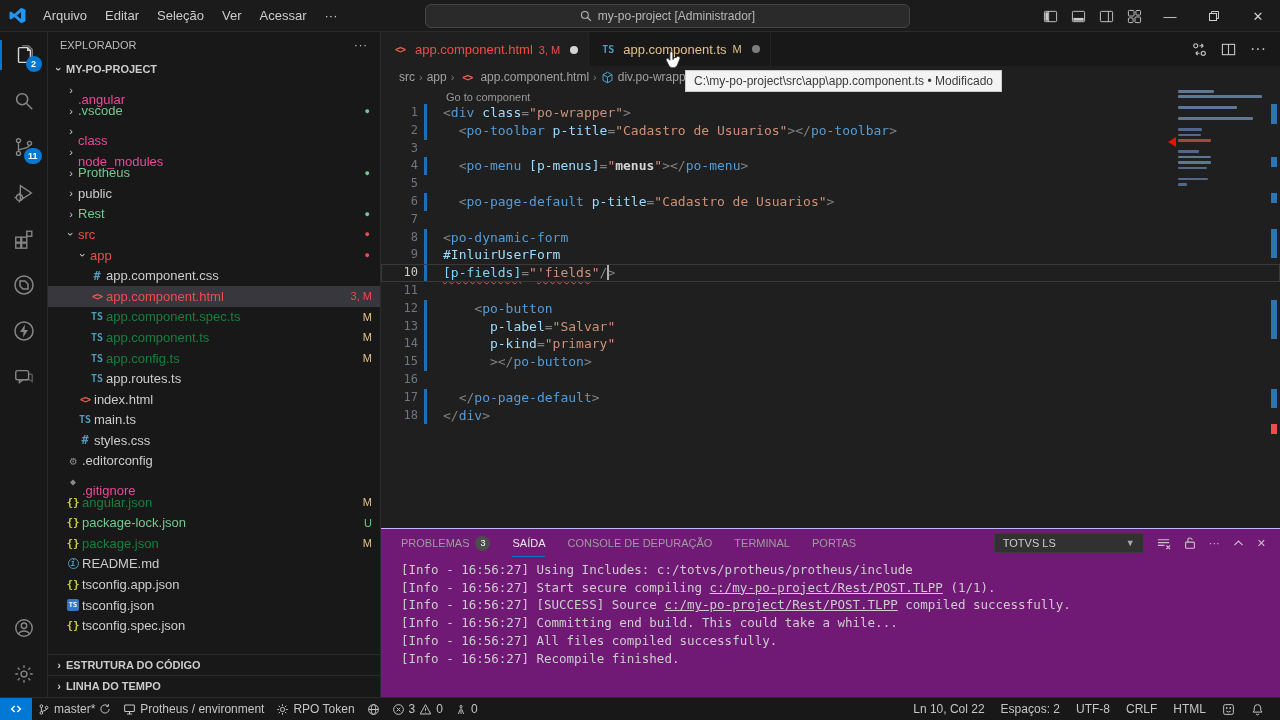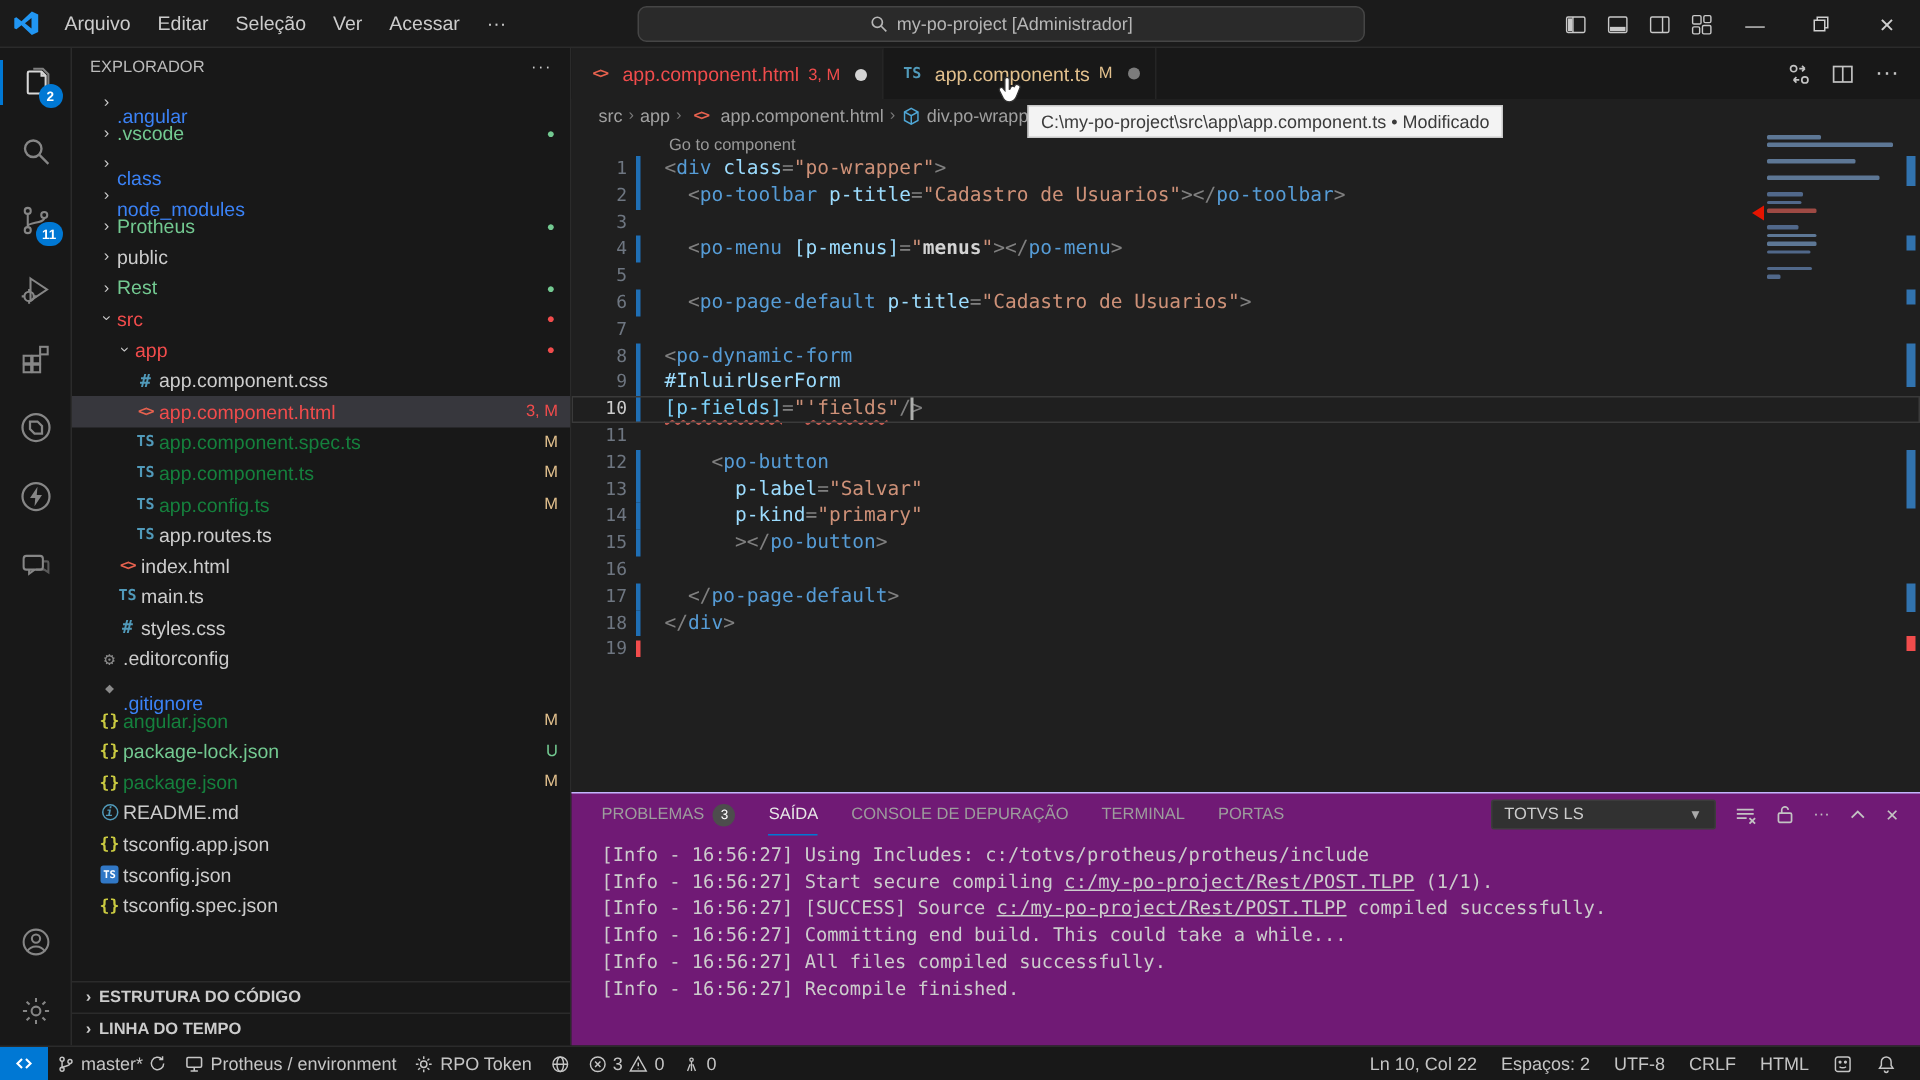--- a/index.html
+++ b/index.html
@@ -48,21 +48,21 @@
   .fi-ts { color:#519aba; }
   .fi-json { color:#cbcb41; font-size:11px; }
   .fi-gear { color:#8a8a8a; font-size:12px; }
   .fi-diamond { color:#8a8a8a; font-size:10px; }
   .fi-info { color:#519aba; }
   .fi-info b { width:11px; height:11px; border:1px solid #519aba; border-radius:50%; font-size:8px;
     display:inline-flex; align-items:center; justify-content:center; font-style:italic; }
   .fi-tsblue b { width:12px; height:12px; background:#3178c6; color:#fff; border-radius:2px; font-size:7px;
     display:inline-flex; align-items:center; justify-content:center; }
   .t-label { white-space:nowrap; }
-  .c-white { color:#cccccc; } .c-dim { color:#3b82f6;margin-top:18px; } .c-green { color:#73c991; }
+  .c-white { color:#cccccc; } .c-dim { color:#ec4899;margin-top:18px; } .c-green { color:#73c991; }
   .c-yellow { color:#15803d; } .c-red { color:#f14c4c; }
   .t-badge { margin-left:auto; margin-right:8px; font-size:11px; }
   .gitdot { position:absolute; right:10px; font-size:9px; }
   .sb-section { height:21px; display:flex; align-items:center; border-top:1px solid #2b2b2b;
     font-size:11px; font-weight:bold; color:#cccccc; padding-left:4px; }
   .sb-sections { position:absolute; bottom:1px; left:0; right:0; }
 
   
   .editor-region { position:absolute; left:381px; top:32px; width:899px; height:665px; background:#1f1f1f; }
   .tabbar { height:34px; background:#181818; display:flex; align-items:stretch; }
@@ -267,20 +267,24 @@
         <path d="M12 2.5v3M12 18.5v3M2.5 12h3M18.5 12h3M5.2 5.2l2.1 2.1M16.7 16.7l2.1 2.1M18.8 5.2l-2.1 2.1M7.3 16.7l-2.1 2.1"></path>
       </svg>
     </div>
   </div>
 
 <div class="sidebar">
   <div class="sb-header">
     <span>EXPLORADOR</span>
     <span class="ellip">···</span>
   </div>
+  <div class="sb-project">
+    <span class="arrow exp">›</span>
+    <span>MY-PO-PROJECT</span>
+  </div>
   <div class="tree" id="tree">
       <div class="tree-row" style="padding-left: 16px;">
         <span class="arrow">›</span>
         <span class="t-label c-dim">.angular</span>
       </div>
       <div class="tree-row" style="padding-left: 16px;">
         <span class="arrow">›</span>
         <span class="t-label c-green">.vscode</span>
         <span class="gitdot" style="color:#73c991">●</span>
       </div>
@@ -551,25 +555,20 @@
         </div>
         <div class="code-line">
           <span class="ln">17</span>
           <span class="gut blue"></span>
           <span class="txt"><span class="tk-w">  </span><span class="tk-p">&lt;/</span><span class="tk-t">po-page-default</span><span class="tk-p">&gt;</span></span>
         </div>
         <div class="code-line">
           <span class="ln">18</span>
           <span class="gut blue"></span>
           <span class="txt"><span class="tk-p">&lt;/</span><span class="tk-t">div</span><span class="tk-p">&gt;</span></span>
-        </div>
-        <div class="code-line">
-          <span class="ln">19</span>
-          <span class="gut red"></span>
-          <span class="txt"></span>
         </div>
       </div>
     <div class="minimap" id="minimap">
         <div class="mm-bar" style="width: 36px; background: rgb(93, 119, 149);"></div>
         <div class="mm-bar" style="width: 84px; background: rgb(93, 119, 149);"></div>
         <div class="mm-bar" style="width: 0px; background: transparent;"></div>
         <div class="mm-bar" style="width: 58.5px; background: rgb(93, 119, 149);"></div>
         <div class="mm-bar" style="width: 0px; background: transparent;"></div>
         <div class="mm-bar" style="width: 75px; background: rgb(93, 119, 149);"></div>
         <div class="mm-bar" style="width: 0px; background: transparent;"></div>

